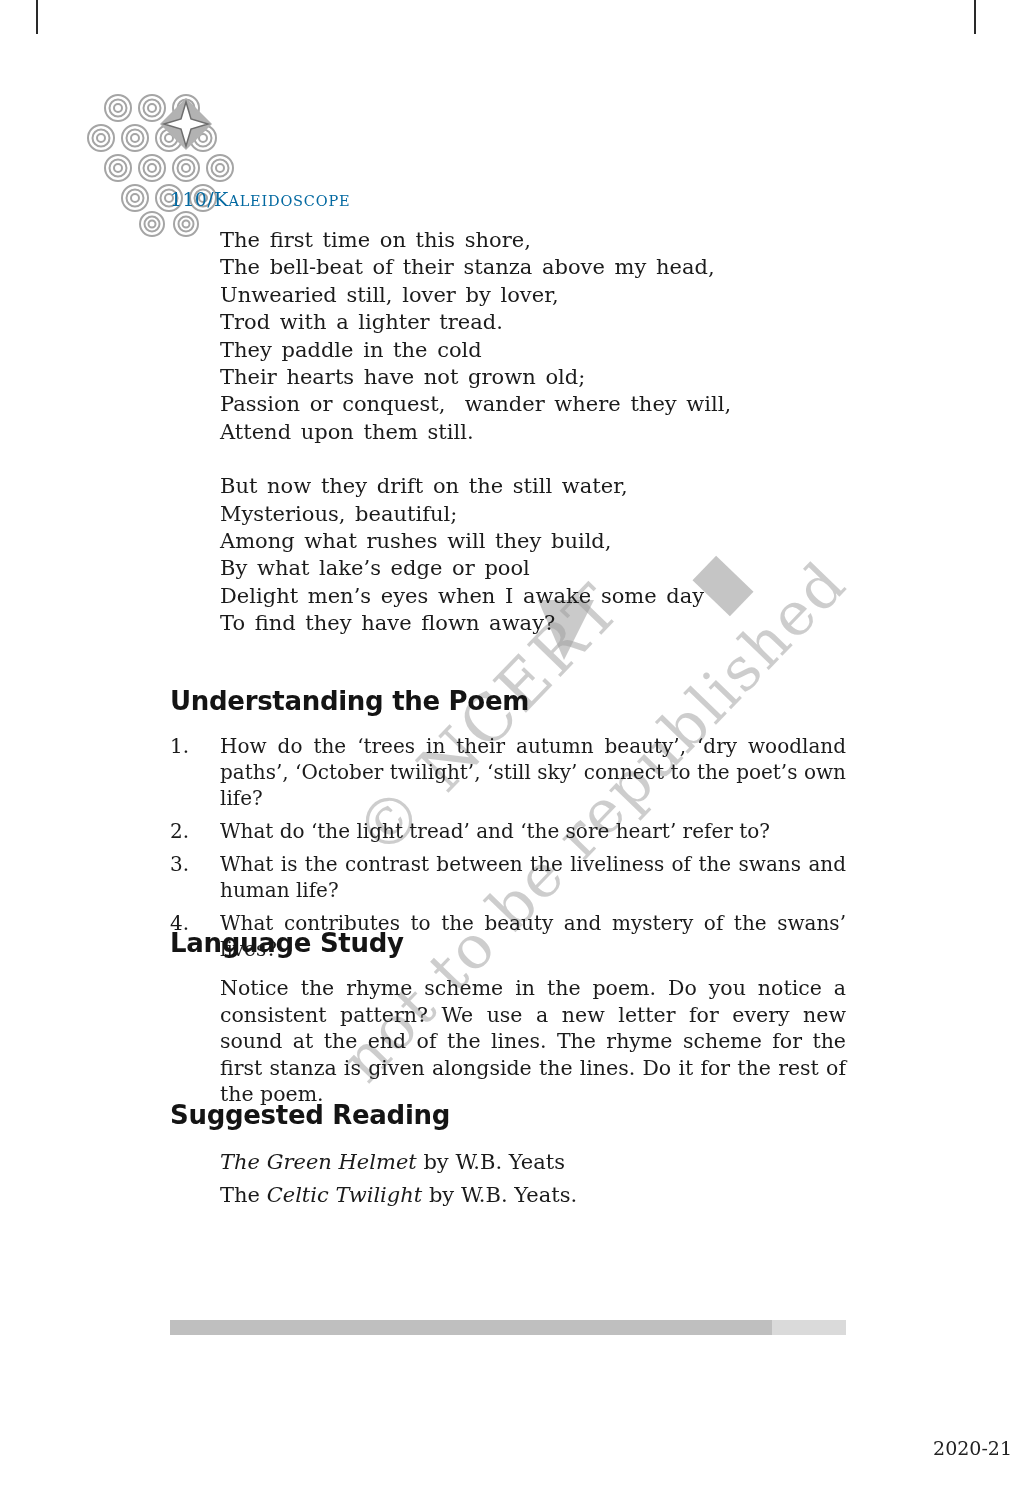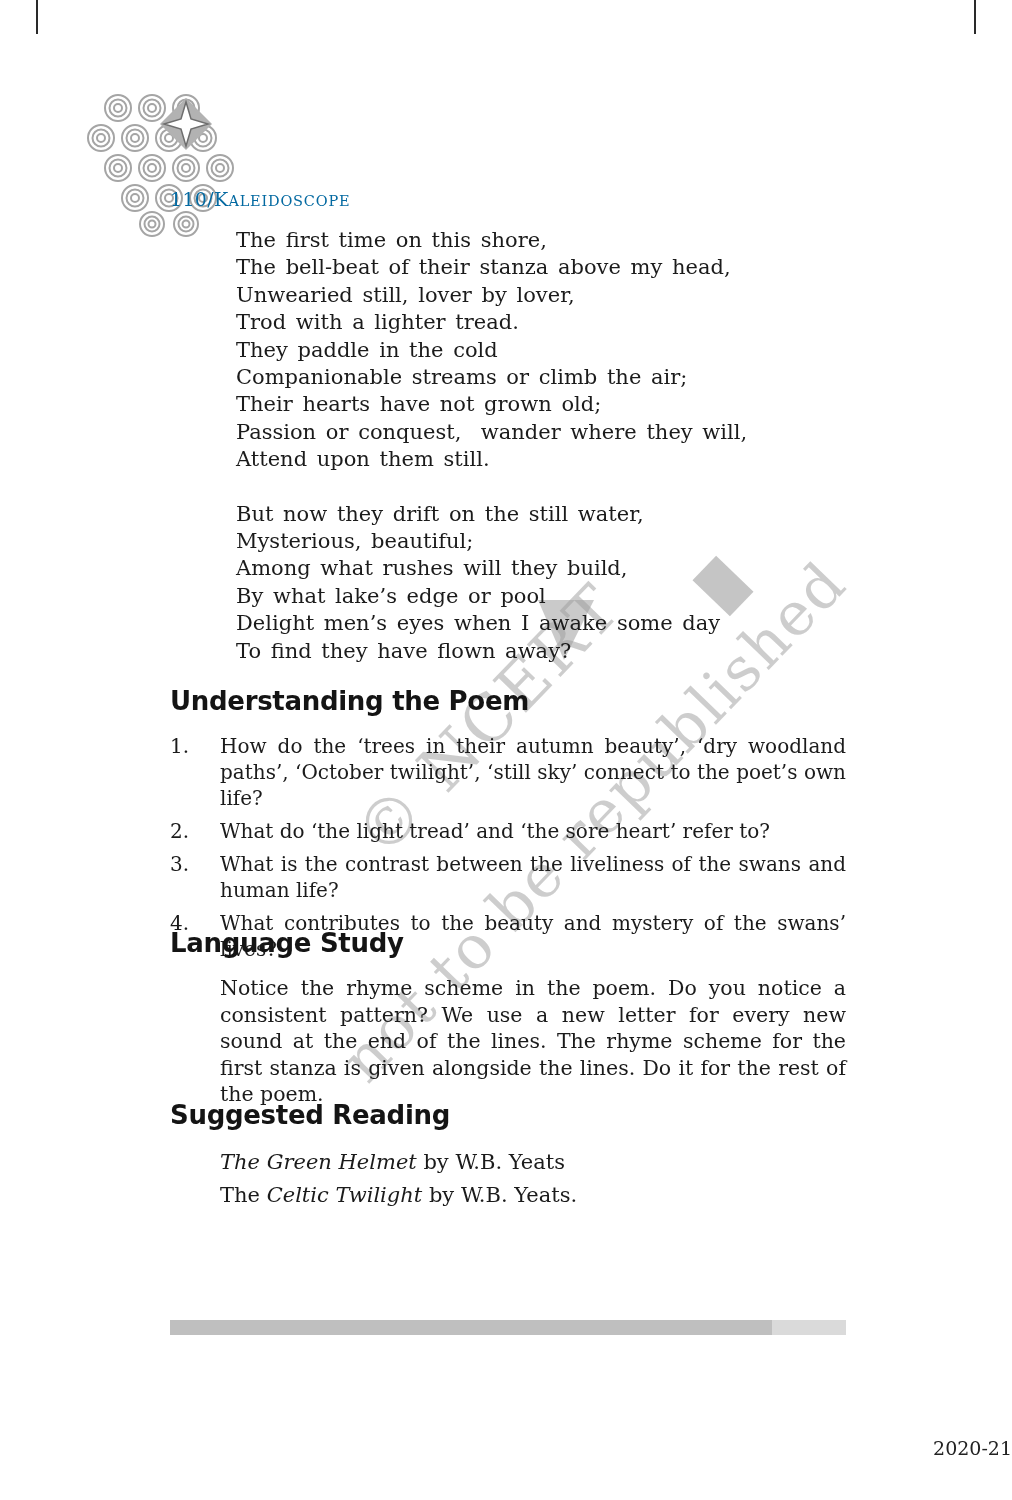--- a/index.html
+++ b/index.html
@@ -48,21 +48,21 @@
     border-right:30px solid transparent;
     z-index:0;
   }
 
   .content { position:relative; z-index:1; }
 
   .poem {
     position:absolute; left:220px; top:227px;
     font-size:21px; line-height:27.4px; word-spacing:3px;
   }
-  .poem-line { white-space:pre-wrap;margin-left:16px; }
+  .poem-line { white-space:pre-wrap; }
   .stanza-gap { height:27px; }
 
   .section-heading {
     position:absolute; left:170px;
     font-family:"DejaVu Sans", sans-serif;
     font-weight:bold; font-size:26px; letter-spacing:-.3px; color:#141414;
   }
   .h-understanding { top:686px; }
   .h-language      { top:928px; }
   .h-reading       { top:1100px; }
@@ -177,21 +177,20 @@
     <div class="header-line">
       <span>110/</span><span>K</span><span class="sc">ALEIDOSCOPE</span>
     </div>
 
     <div class="poem">
       <div class="poem-line">The first time on this shore,</div>
       <div class="poem-line">The bell-beat of their stanza above my head,</div>
       <div class="poem-line">Unwearied still, lover by lover,</div>
       <div class="poem-line">Trod with a lighter tread.</div>
       <div class="poem-line">They paddle in the cold</div>
-      <div class="poem-line">Companionable streams or climb the air;</div>
       <div class="poem-line">Their hearts have not grown old;</div>
       <div class="poem-line">Passion or conquest,  wander where they will,</div>
       <div class="poem-line">Attend upon them still.</div>
       <div class="stanza-gap"></div>
       <div class="poem-line">But now they drift on the still water,</div>
       <div class="poem-line">Mysterious, beautiful;</div>
       <div class="poem-line">Among what rushes will they build,</div>
       <div class="poem-line">By what lake’s edge or pool</div>
       <div class="poem-line">Delight men’s eyes when I awake some day</div>
       <div class="poem-line">To find they have flown away?</div>

